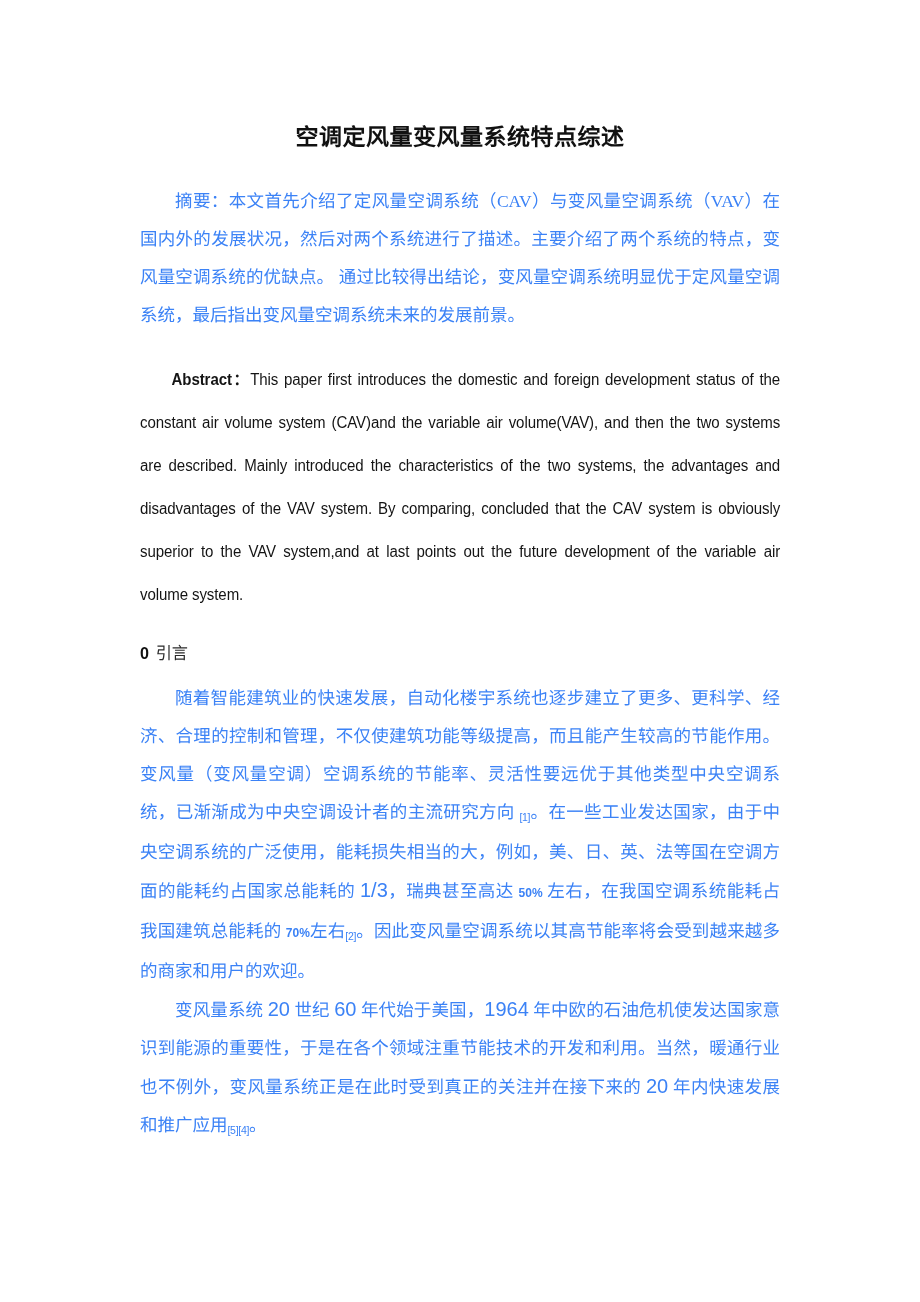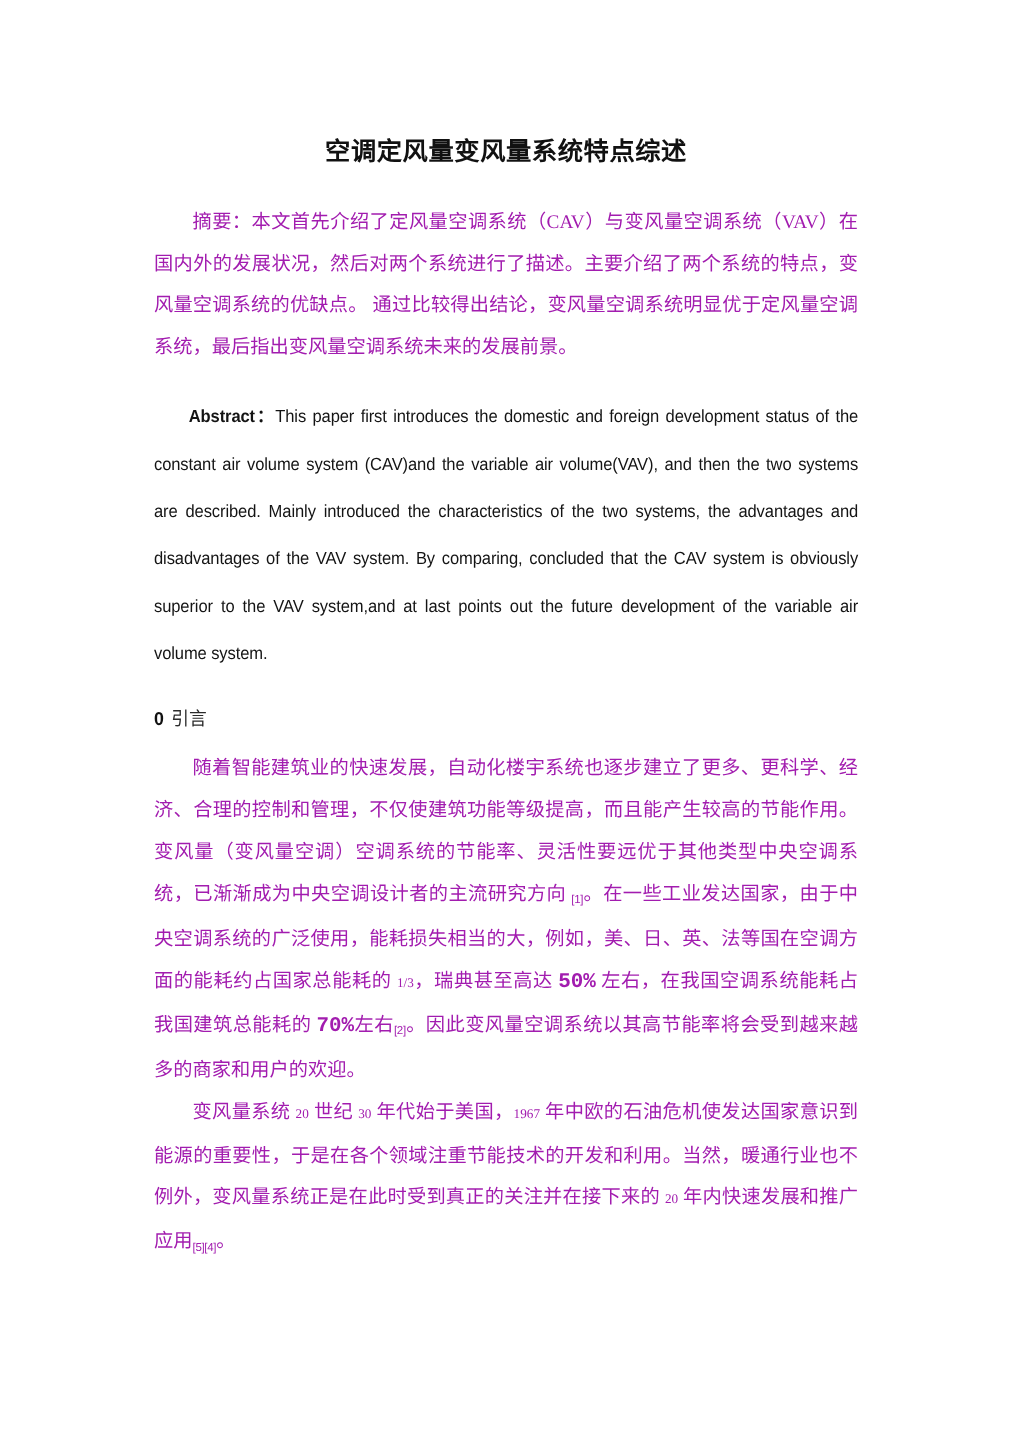--- a/index.html
+++ b/index.html
@@ -36,21 +36,21 @@
   }
   
   .cn-para {
     font-family: "Liberation Serif", "DejaVu Serif", serif;
     font-size: 17.5px;
     line-height: 38px;
     text-align: justify;
     text-justify: inter-ideograph;
     text-align-last: left;
     margin: 0;
-    color: #a21caf;
+    color: #3b82f6;
   }
   .cn-para.indent {
     text-indent: 2em;
   }
   .abstract-block {
     margin-top: 29px;
   }
   .keywords-block {
     margin-top: 24px;
   }
@@ -105,27 +105,27 @@
   }
   sup.cite {
     font-size: 10.5px;
     vertical-align: baseline;
     position: relative;
     top: 3px;
     font-family: "Liberation Sans", "DejaVu Sans", sans-serif;
     letter-spacing: -0.3px;
   }
   .num-inline {
-    font-family: Liberation Serif, serif;
-    font-size: 12px;
+    font-family: Liberation Sans, sans-serif;
+    font-size: 20px;
   }
   .pct {
-    font-family: Liberation Mono, monospace;
+    font-family: Liberation Sans, sans-serif;
     font-weight: bold;
-    font-size: 19px;
+    font-size: 12px;
   }
 </style>
 </head>
 <body>
 
 <div class="page">
 
   <h1 class="doc-title">空调定风量变风量系统特点综述</h1>
 
   <div class="abstract-block">
@@ -135,16 +135,16 @@
 
   <div class="en-abstract-block">
     <p class="en-para indent"><span class="lead">Abstract：</span><span>This paper first introduces the domestic and foreign development status of the constant air volume system (CAV)and the variable air volume(VAV), and then the two systems are described. Mainly introduced the characteristics of the two systems, the advantages and disadvantages of the VAV system. By comparing, concluded that the CAV system is obviously superior to the VAV system,and at last points out the future development of the variable air volume system.</span></p>
   </div>
 
 
   <h2 class="section-head"><span class="num">0</span><span class="label">引言</span></h2>
 
   <div class="body-block">
     <p class="cn-para indent">随着智能建筑业的快速发展，自动化楼宇系统也逐步建立了更多、更科学、经济、合理的控制和管理，不仅使建筑功能等级提高，而且能产生较高的节能作用。变风量（变风量空调）空调系统的节能率、灵活性要远优于其他类型中央空调系统，已渐渐成为中央空调设计者的主流研究方向 <sup class="cite">[1]</sup>。在一些工业发达国家，由于中央空调系统的广泛使用，能耗损失相当的大，例如，美、日、英、法等国在空调方面的能耗约占国家总能耗的 <span class="num-inline">1/3</span>，瑞典甚至高达 <span class="pct">50%</span> 左右，在我国空调系统能耗占我国建筑总能耗的 <span class="pct">70%</span>左右<sup class="cite">[2]</sup>。因此变风量空调系统以其高节能率将会受到越来越多的商家和用户的欢迎。</p>
-    <p class="cn-para indent">变风量系统 <span class="num-inline">20</span> 世纪 <span class="num-inline">30</span> 年代始于美国，<span class="num-inline">1967</span> 年中欧的石油危机使发达国家意识到能源的重要性，于是在各个领域注重节能技术的开发和利用。当然，暖通行业也不例外，变风量系统正是在此时受到真正的关注并在接下来的 <span class="num-inline">20</span> 年内快速发展和推广应用<sup class="cite">[5][4]</sup>。</p>
+    <p class="cn-para indent">变风量系统 <span class="num-inline">20</span> 世纪 <span class="num-inline">60</span> 年代始于美国，<span class="num-inline">1964</span> 年中欧的石油危机使发达国家意识到能源的重要性，于是在各个领域注重节能技术的开发和利用。当然，暖通行业也不例外，变风量系统正是在此时受到真正的关注并在接下来的 <span class="num-inline">20</span> 年内快速发展和推广应用<sup class="cite">[5][4]</sup>。</p>
   </div>
 
 </div>
 
 </body></html>

